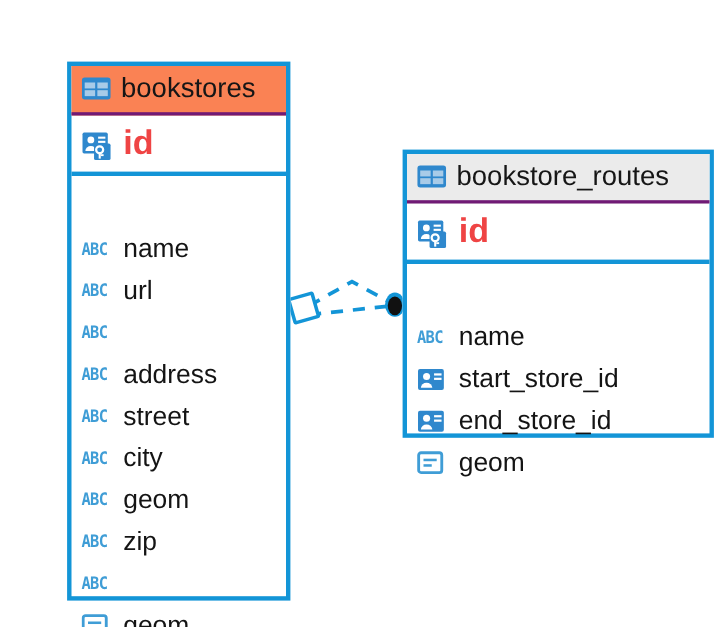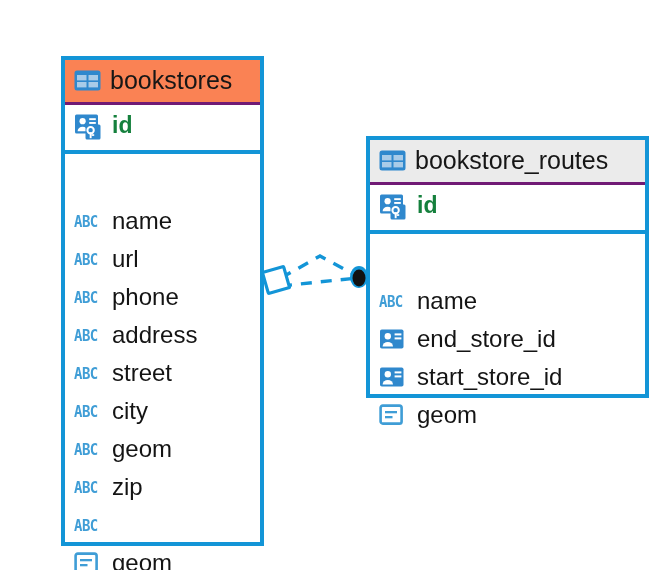--- a/index.html
+++ b/index.html
@@ -50,26 +50,26 @@
     color: #161616;
     border-bottom: 3px solid #701a75;
     white-space: nowrap;
   }
   .entity-header.selected { background: #fa8254; }
   .entity-header.unselected { background: #ebebeb; }
 
   .entity-pk-row {
     box-sizing: border-box;
     display: flex;
-    align-items: flex-start;
+    align-items: flex-end;
     gap: 8px;
     padding: 7px 9px 8px 9px;
-    font-size: 23px;
+    font-size: 31px;
     font-weight: bold;
-    color: #15803d;
+    color: #ef4444;
     border-bottom: 4px solid #1395d7;
     white-space: nowrap;
   }
 
   .entity-fields {
     padding: 4px 0 6px 0;
     margin-top: 44px;
   }
 
   .field-row {
@@ -169,21 +169,20 @@
         <span class="field-label">name</span>
       </div>
 
       <div class="field-row">
         <span class="abc-icon">ABC</span>
         <span class="field-label">url</span>
       </div>
 
       <div class="field-row">
         <span class="abc-icon">ABC</span>
-        <span class="field-label">phone</span>
       </div>
 
       <div class="field-row">
         <span class="abc-icon">ABC</span>
         <span class="field-label">address</span>
       </div>
 
       <div class="field-row">
         <span class="abc-icon">ABC</span>
         <span class="field-label">street</span>
@@ -264,34 +263,34 @@
       <div class="field-row">
         <span class="icon" style="width:30px;justify-content:flex-start;">
           <svg width="26" height="22" viewBox="0 0 26 22">
             <rect x="1" y="1.5" width="23.5" height="19" rx="1.8" fill="#2f88cd"></rect>
             <circle cx="8.8" cy="8.2" r="3.2" fill="#ffffff"></circle>
             <path d="M3.6 18.5 a5.2 4.6 0 0 1 10.4 0 z" fill="#ffffff"></path>
             <rect x="15.6" y="5.4" width="6.8" height="2" fill="#ffffff"></rect>
             <rect x="15.6" y="9.4" width="6.8" height="2" fill="#ffffff"></rect>
           </svg>
         </span>
-        <span class="field-label">end_store_id</span>
+        <span class="field-label">start_store_id</span>
       </div>
 
       <div class="field-row">
         <span class="icon" style="width:30px;justify-content:flex-start;">
           <svg width="26" height="22" viewBox="0 0 26 22">
             <rect x="1" y="1.5" width="23.5" height="19" rx="1.8" fill="#2f88cd"></rect>
             <circle cx="8.8" cy="8.2" r="3.2" fill="#ffffff"></circle>
             <path d="M3.6 18.5 a5.2 4.6 0 0 1 10.4 0 z" fill="#ffffff"></path>
             <rect x="15.6" y="5.4" width="6.8" height="2" fill="#ffffff"></rect>
             <rect x="15.6" y="9.4" width="6.8" height="2" fill="#ffffff"></rect>
           </svg>
         </span>
-        <span class="field-label">start_store_id</span>
+        <span class="field-label">end_store_id</span>
       </div>
 
       <div class="field-row">
         <span class="icon" style="width:30px;justify-content:flex-start;">
           <svg width="25" height="22" viewBox="0 0 25 22">
             <rect x="1.6" y="1.6" width="21" height="18" rx="2.2" fill="#ffffff" stroke="#3f9dd6" stroke-width="2.6"></rect>
             <rect x="6" y="7" width="12" height="2.3" fill="#3f9dd6"></rect>
             <rect x="6" y="12" width="7.5" height="2.3" fill="#3f9dd6"></rect>
           </svg>
         </span>

